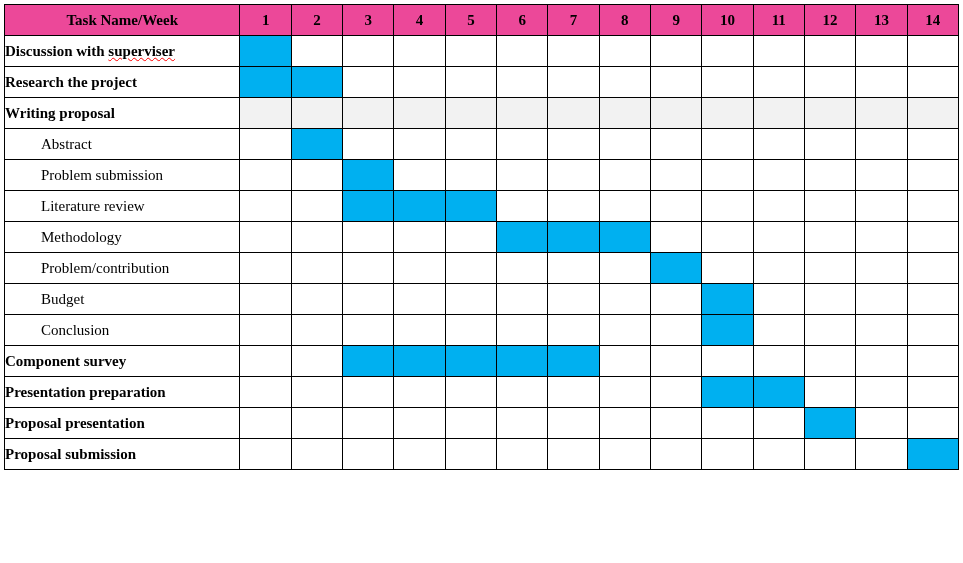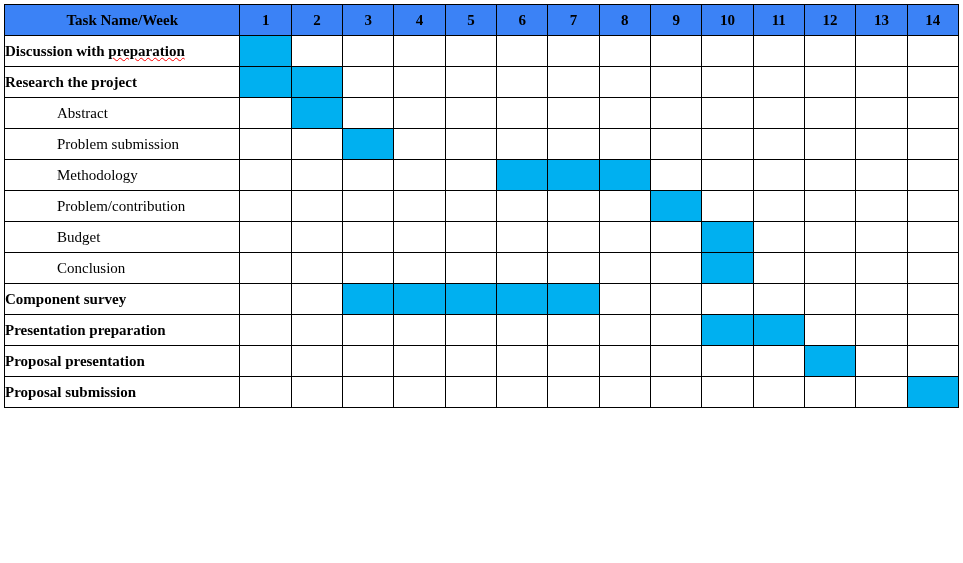--- a/index.html
+++ b/index.html
@@ -17,34 +17,34 @@
       table-layout: fixed;
     }
     table.gantt th,
     table.gantt td {
       border: 1px solid #000;
       height: 31px;
       padding: 0;
       vertical-align: middle;
     }
     table.gantt th {
-      background: #3b82f6;
+      background: #ec4899;
       font-weight: bold;
       text-align: center;
     }
     col.task-col { width: 234px; }
     col.week-col { width: 51px; }
     td.task-name {
       padding: 2px 6px;
       text-align: left;
       white-space: nowrap;
       overflow: hidden;
     }
     td.task-name.bold { font-weight: bold; }
-    td.task-name.indent { padding-left: 52px; }
+    td.task-name.indent { padding-left: 36px; }
     td.cell-fill { background: #00b0f0; }
     td.cell-shade { background: #f2f2f2; }
     .squiggle {
       text-decoration: underline;
       text-decoration-style: wavy;
       text-decoration-color: #ff0000;
       text-decoration-thickness: 1px;
     }
   </style>
 </head>
@@ -82,21 +82,21 @@
         <th>9</th>
         <th>10</th>
         <th>11</th>
         <th>12</th>
         <th>13</th>
         <th>14</th>
       </tr>
   </thead>
   <tbody>
       <tr>
-        <td class="task-name bold">Discussion with <span class="squiggle">preparation</span></td>
+        <td class="task-name bold">Discussion with <span class="squiggle">superviser</span></td>
         <td class="cell-fill"></td>
         <td></td>
         <td></td>
         <td></td>
         <td></td>
         <td></td>
         <td></td>
         <td></td>
         <td></td>
         <td></td>
@@ -116,20 +116,37 @@
         <td></td>
         <td></td>
         <td></td>
         <td></td>
         <td></td>
         <td></td>
         <td></td>
         <td></td>
       </tr>
       <tr>
+        <td class="task-name bold">Writing proposal</td>
+        <td class="cell-shade"></td>
+        <td class="cell-shade"></td>
+        <td class="cell-shade"></td>
+        <td class="cell-shade"></td>
+        <td class="cell-shade"></td>
+        <td class="cell-shade"></td>
+        <td class="cell-shade"></td>
+        <td class="cell-shade"></td>
+        <td class="cell-shade"></td>
+        <td class="cell-shade"></td>
+        <td class="cell-shade"></td>
+        <td class="cell-shade"></td>
+        <td class="cell-shade"></td>
+        <td class="cell-shade"></td>
+      </tr>
+      <tr>
         <td class="task-name indent">Abstract</td>
         <td></td>
         <td class="cell-fill"></td>
         <td></td>
         <td></td>
         <td></td>
         <td></td>
         <td></td>
         <td></td>
         <td></td>
@@ -139,20 +156,37 @@
         <td></td>
         <td></td>
       </tr>
       <tr>
         <td class="task-name indent">Problem submission</td>
         <td></td>
         <td></td>
         <td class="cell-fill"></td>
         <td></td>
         <td></td>
+        <td></td>
+        <td></td>
+        <td></td>
+        <td></td>
+        <td></td>
+        <td></td>
+        <td></td>
+        <td></td>
+        <td></td>
+      </tr>
+      <tr>
+        <td class="task-name indent">Literature review</td>
+        <td></td>
+        <td></td>
+        <td class="cell-fill"></td>
+        <td class="cell-fill"></td>
+        <td class="cell-fill"></td>
         <td></td>
         <td></td>
         <td></td>
         <td></td>
         <td></td>
         <td></td>
         <td></td>
         <td></td>
         <td></td>
       </tr>

